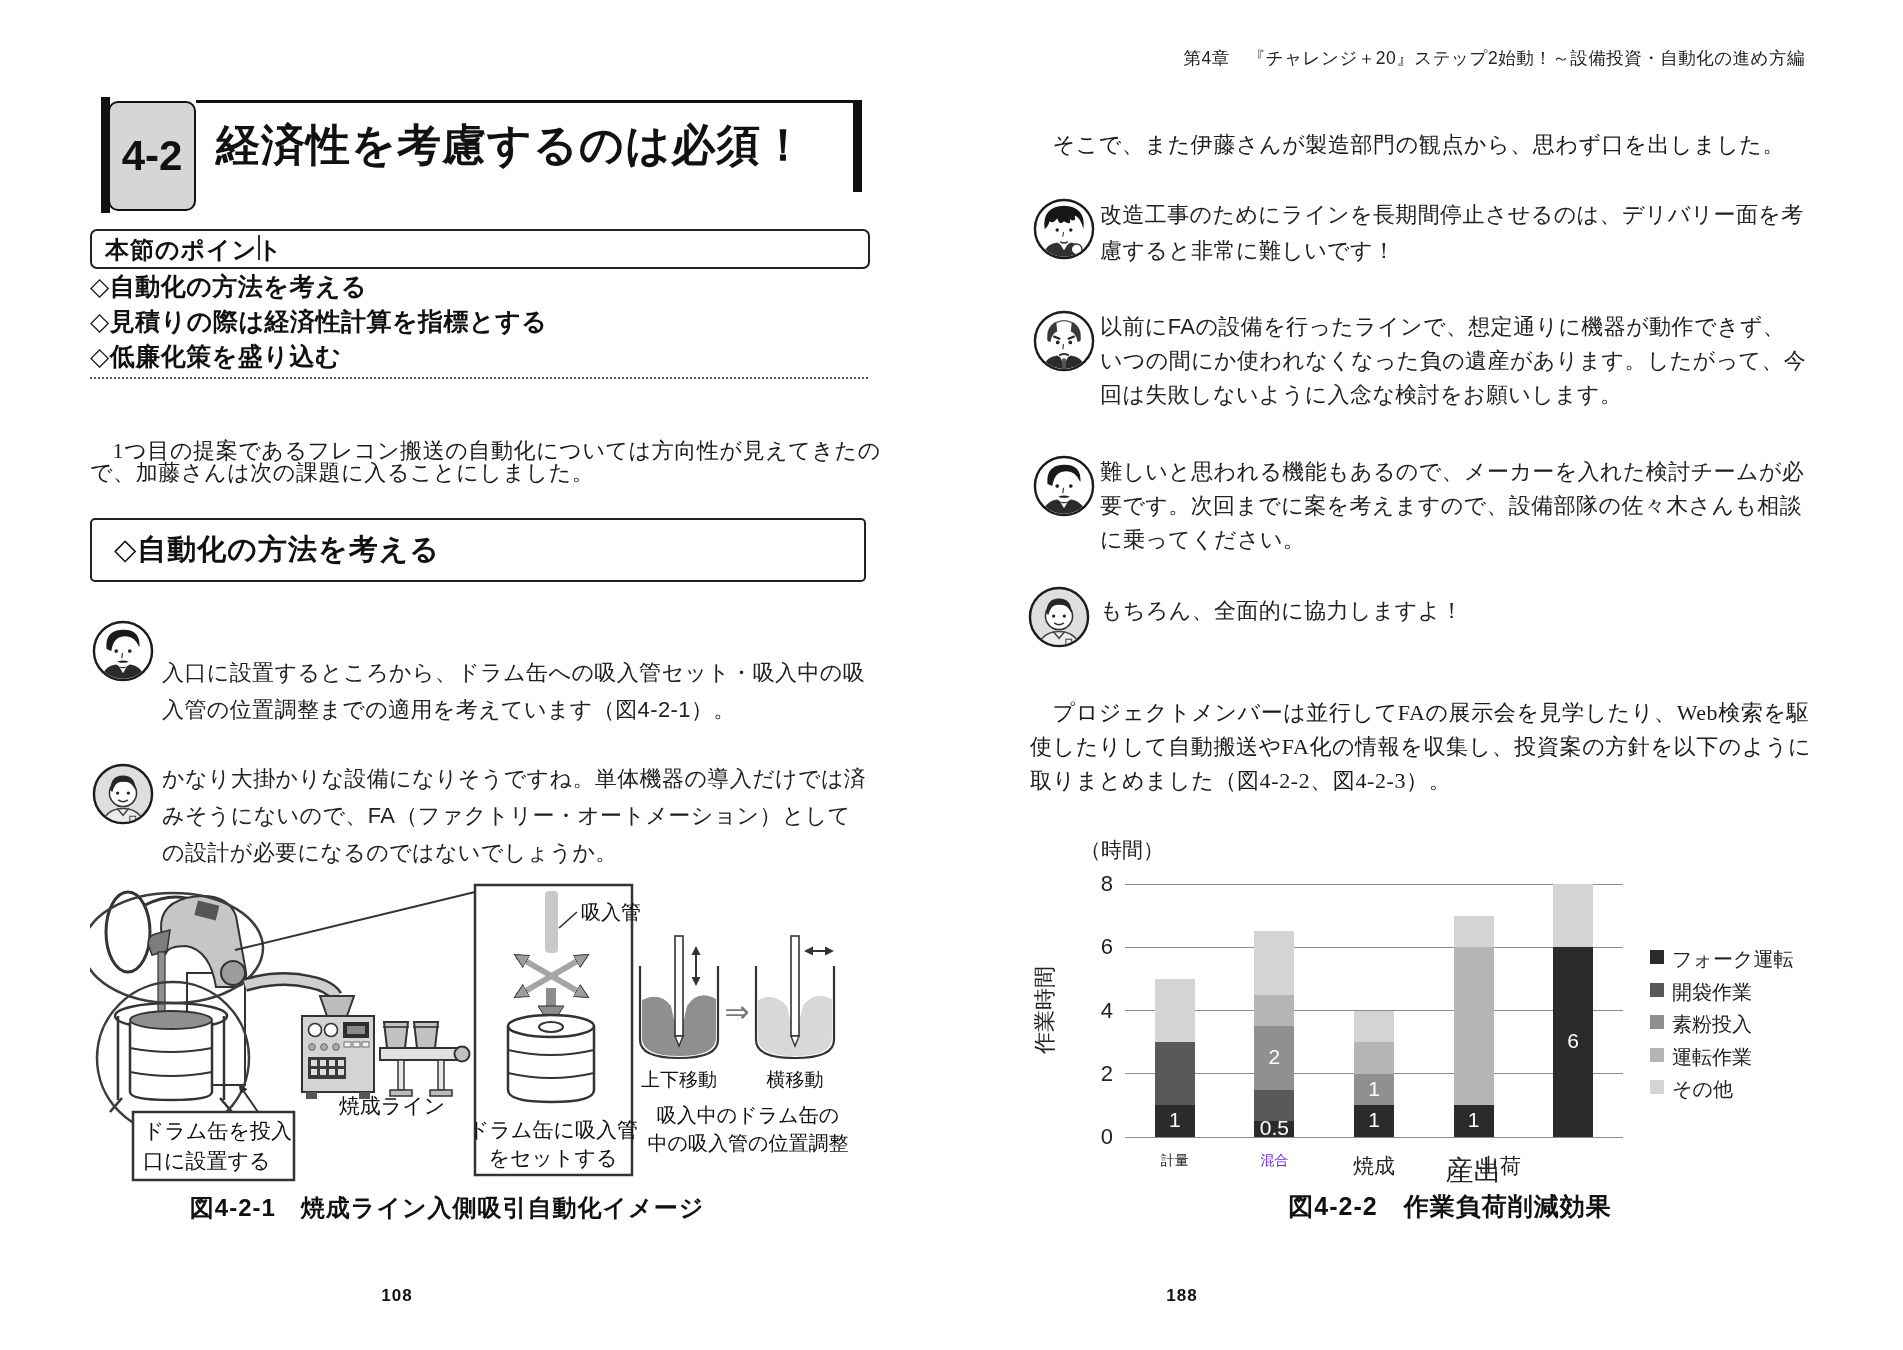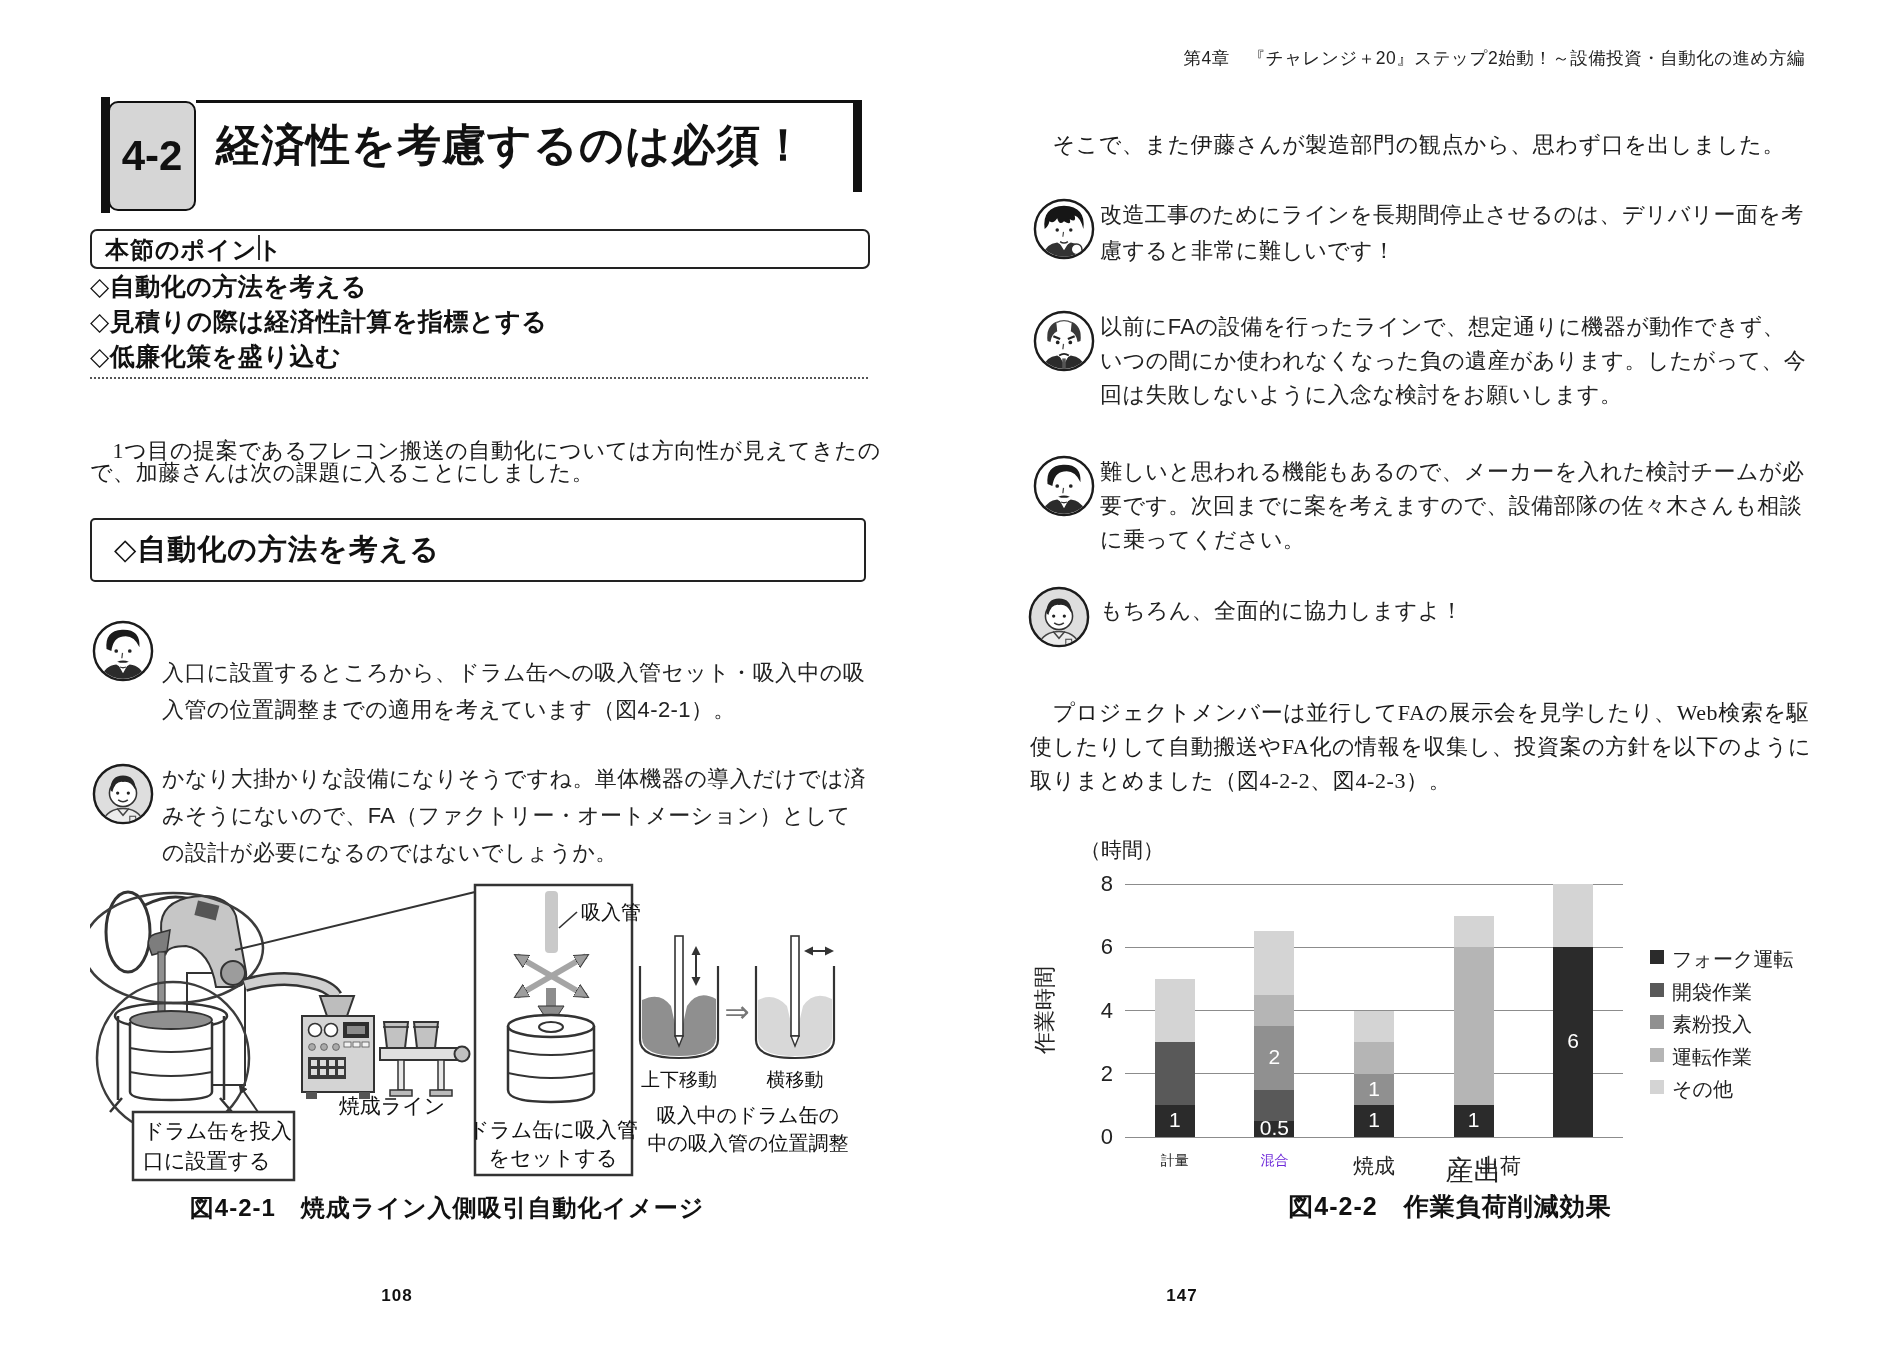--- a/index.html
+++ b/index.html
@@ -334,15 +334,15 @@
       <div style="position: absolute; left: 1672px; top: 978.6px; font-size: 20px; color: rgb(34, 34, 34);">開袋作業</div>
       <div style="position: absolute; left: 1650px; top: 1015.2px; width: 14px; height: 14px; background: rgb(144, 144, 144);"></div>
       <div style="position: absolute; left: 1672px; top: 1011.2px; font-size: 20px; color: rgb(34, 34, 34);">素粉投入</div>
       <div style="position: absolute; left: 1650px; top: 1047.8px; width: 14px; height: 14px; background: rgb(181, 181, 181);"></div>
       <div style="position: absolute; left: 1672px; top: 1043.8px; font-size: 20px; color: rgb(34, 34, 34);">運転作業</div>
       <div style="position: absolute; left: 1650px; top: 1080.4px; width: 14px; height: 14px; background: rgb(212, 212, 212);"></div>
       <div style="position: absolute; left: 1672px; top: 1076.4px; font-size: 20px; color: rgb(34, 34, 34);">その他</div>
     </div>
 
   <div class="abs caption" style="left:1125px;top:1190px;width:650px;font-size:25px">図4-2-2　作業負荷削減効果</div>
-  <div class="abs pagenum" style="left:1132px;top:1286px;width:100px">147</div>
+  <div class="abs pagenum" style="left:1132px;top:1286px;width:100px">188</div>
 
 </div>
 
 </body></html>

